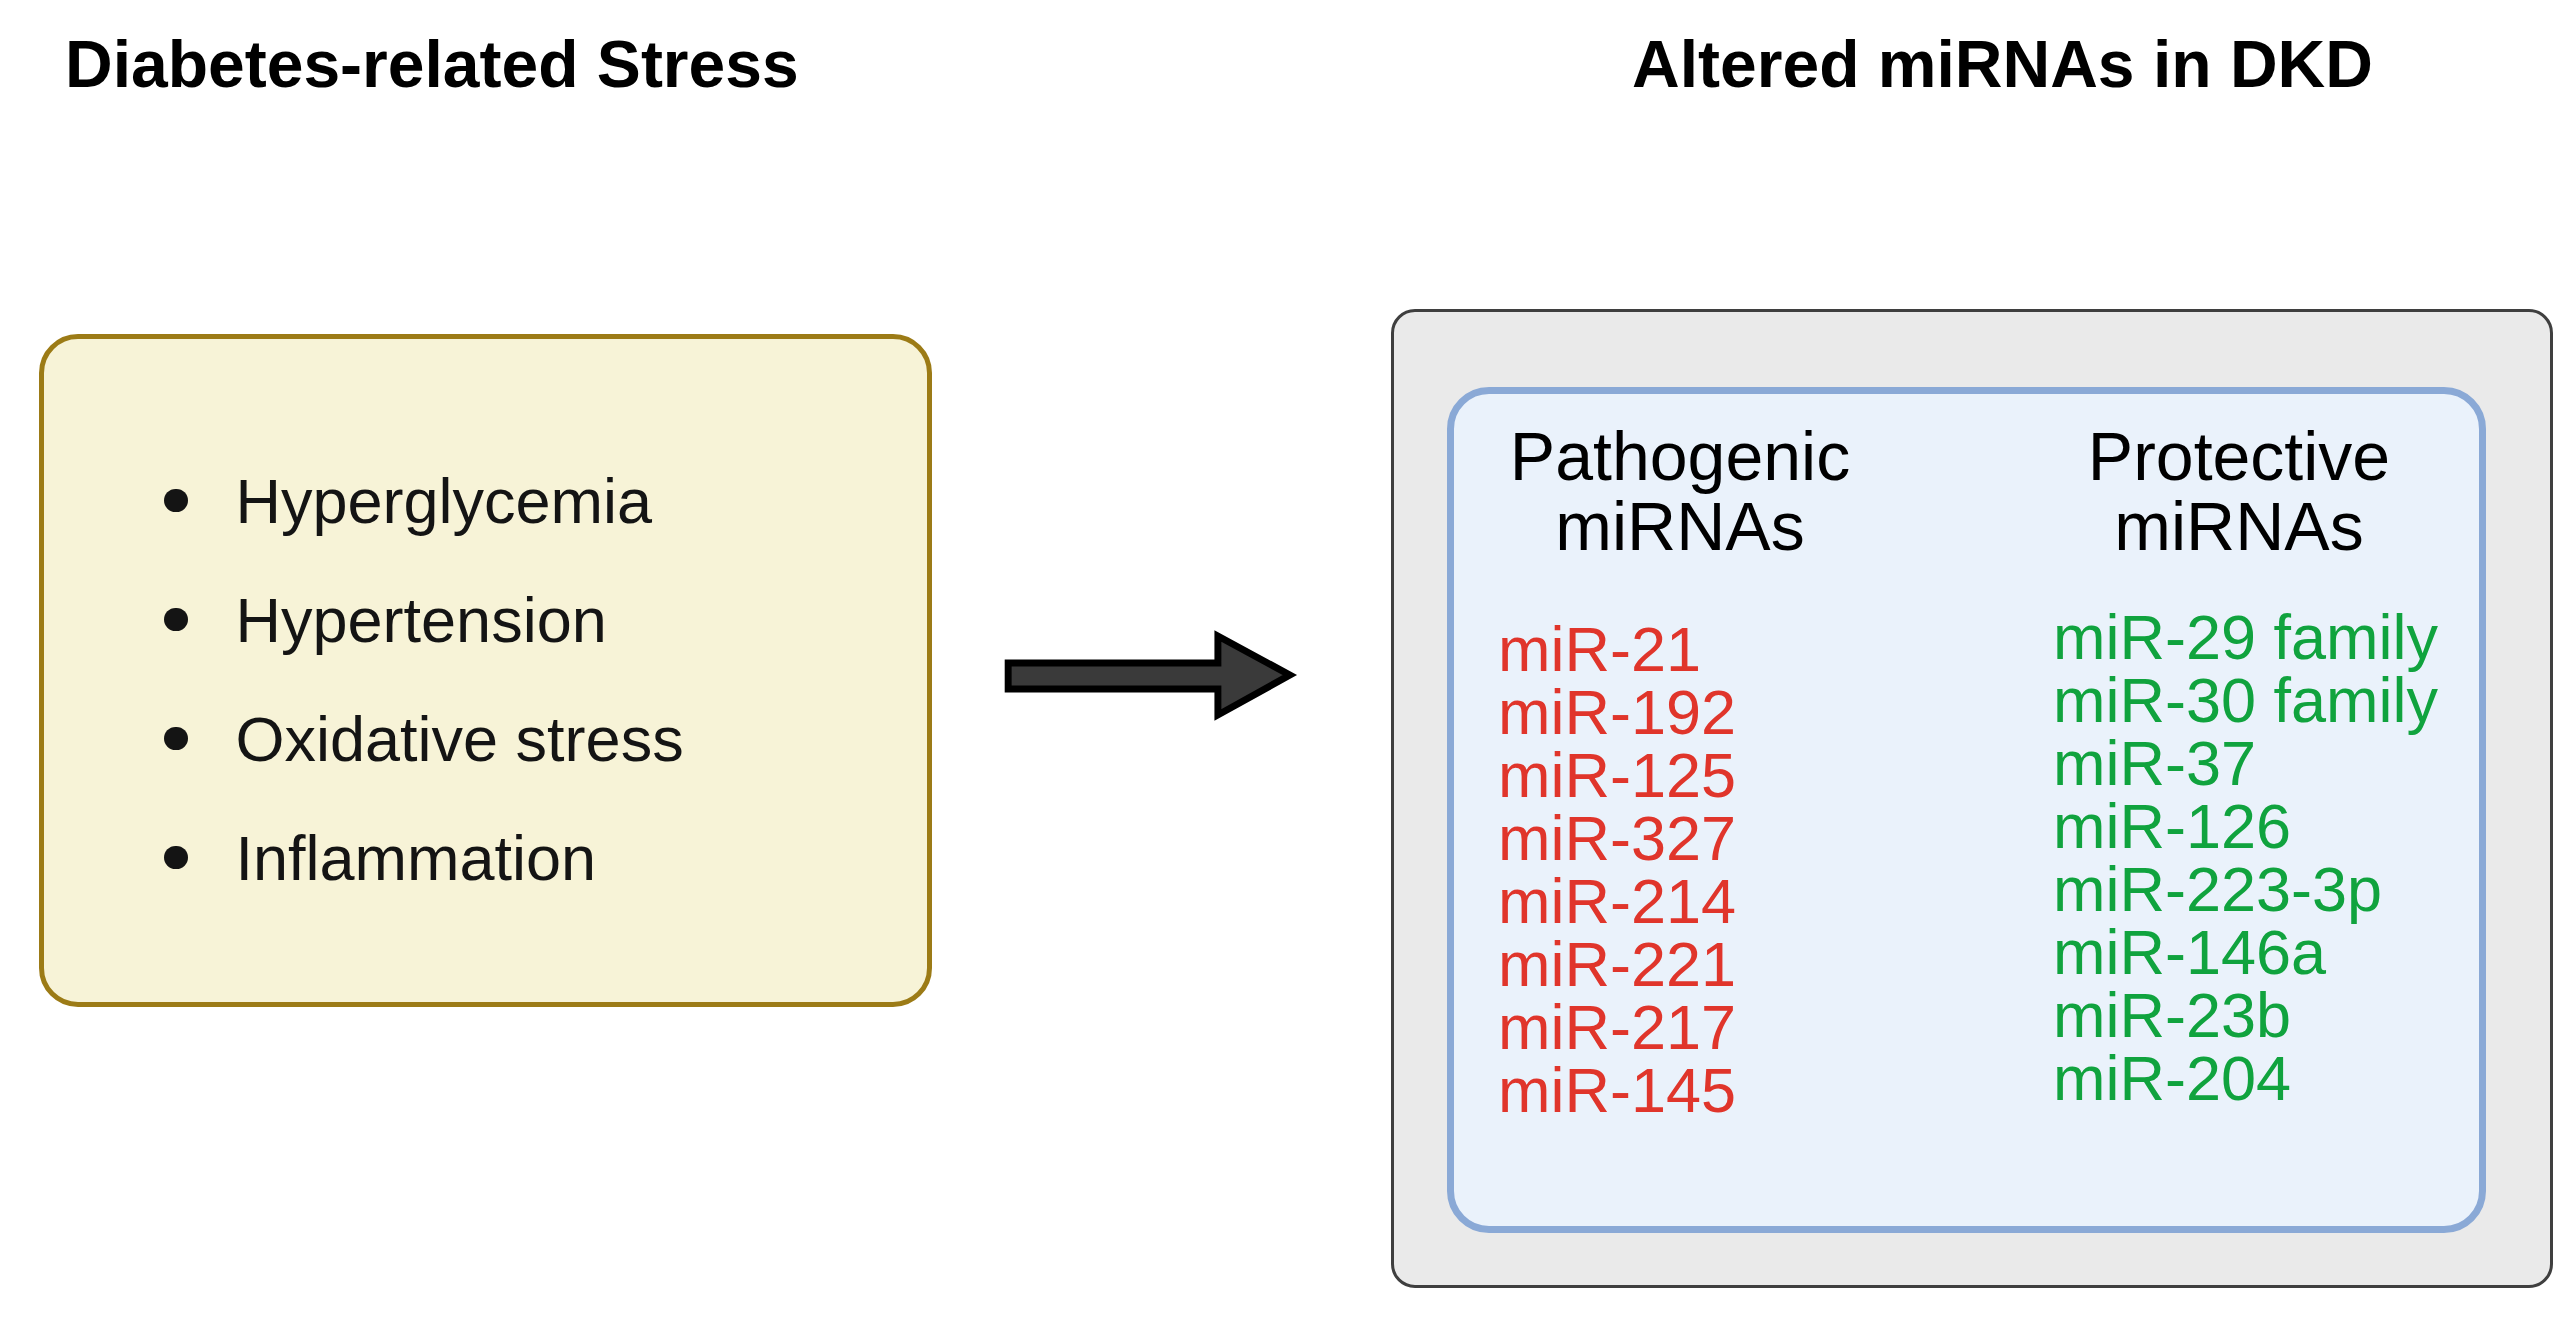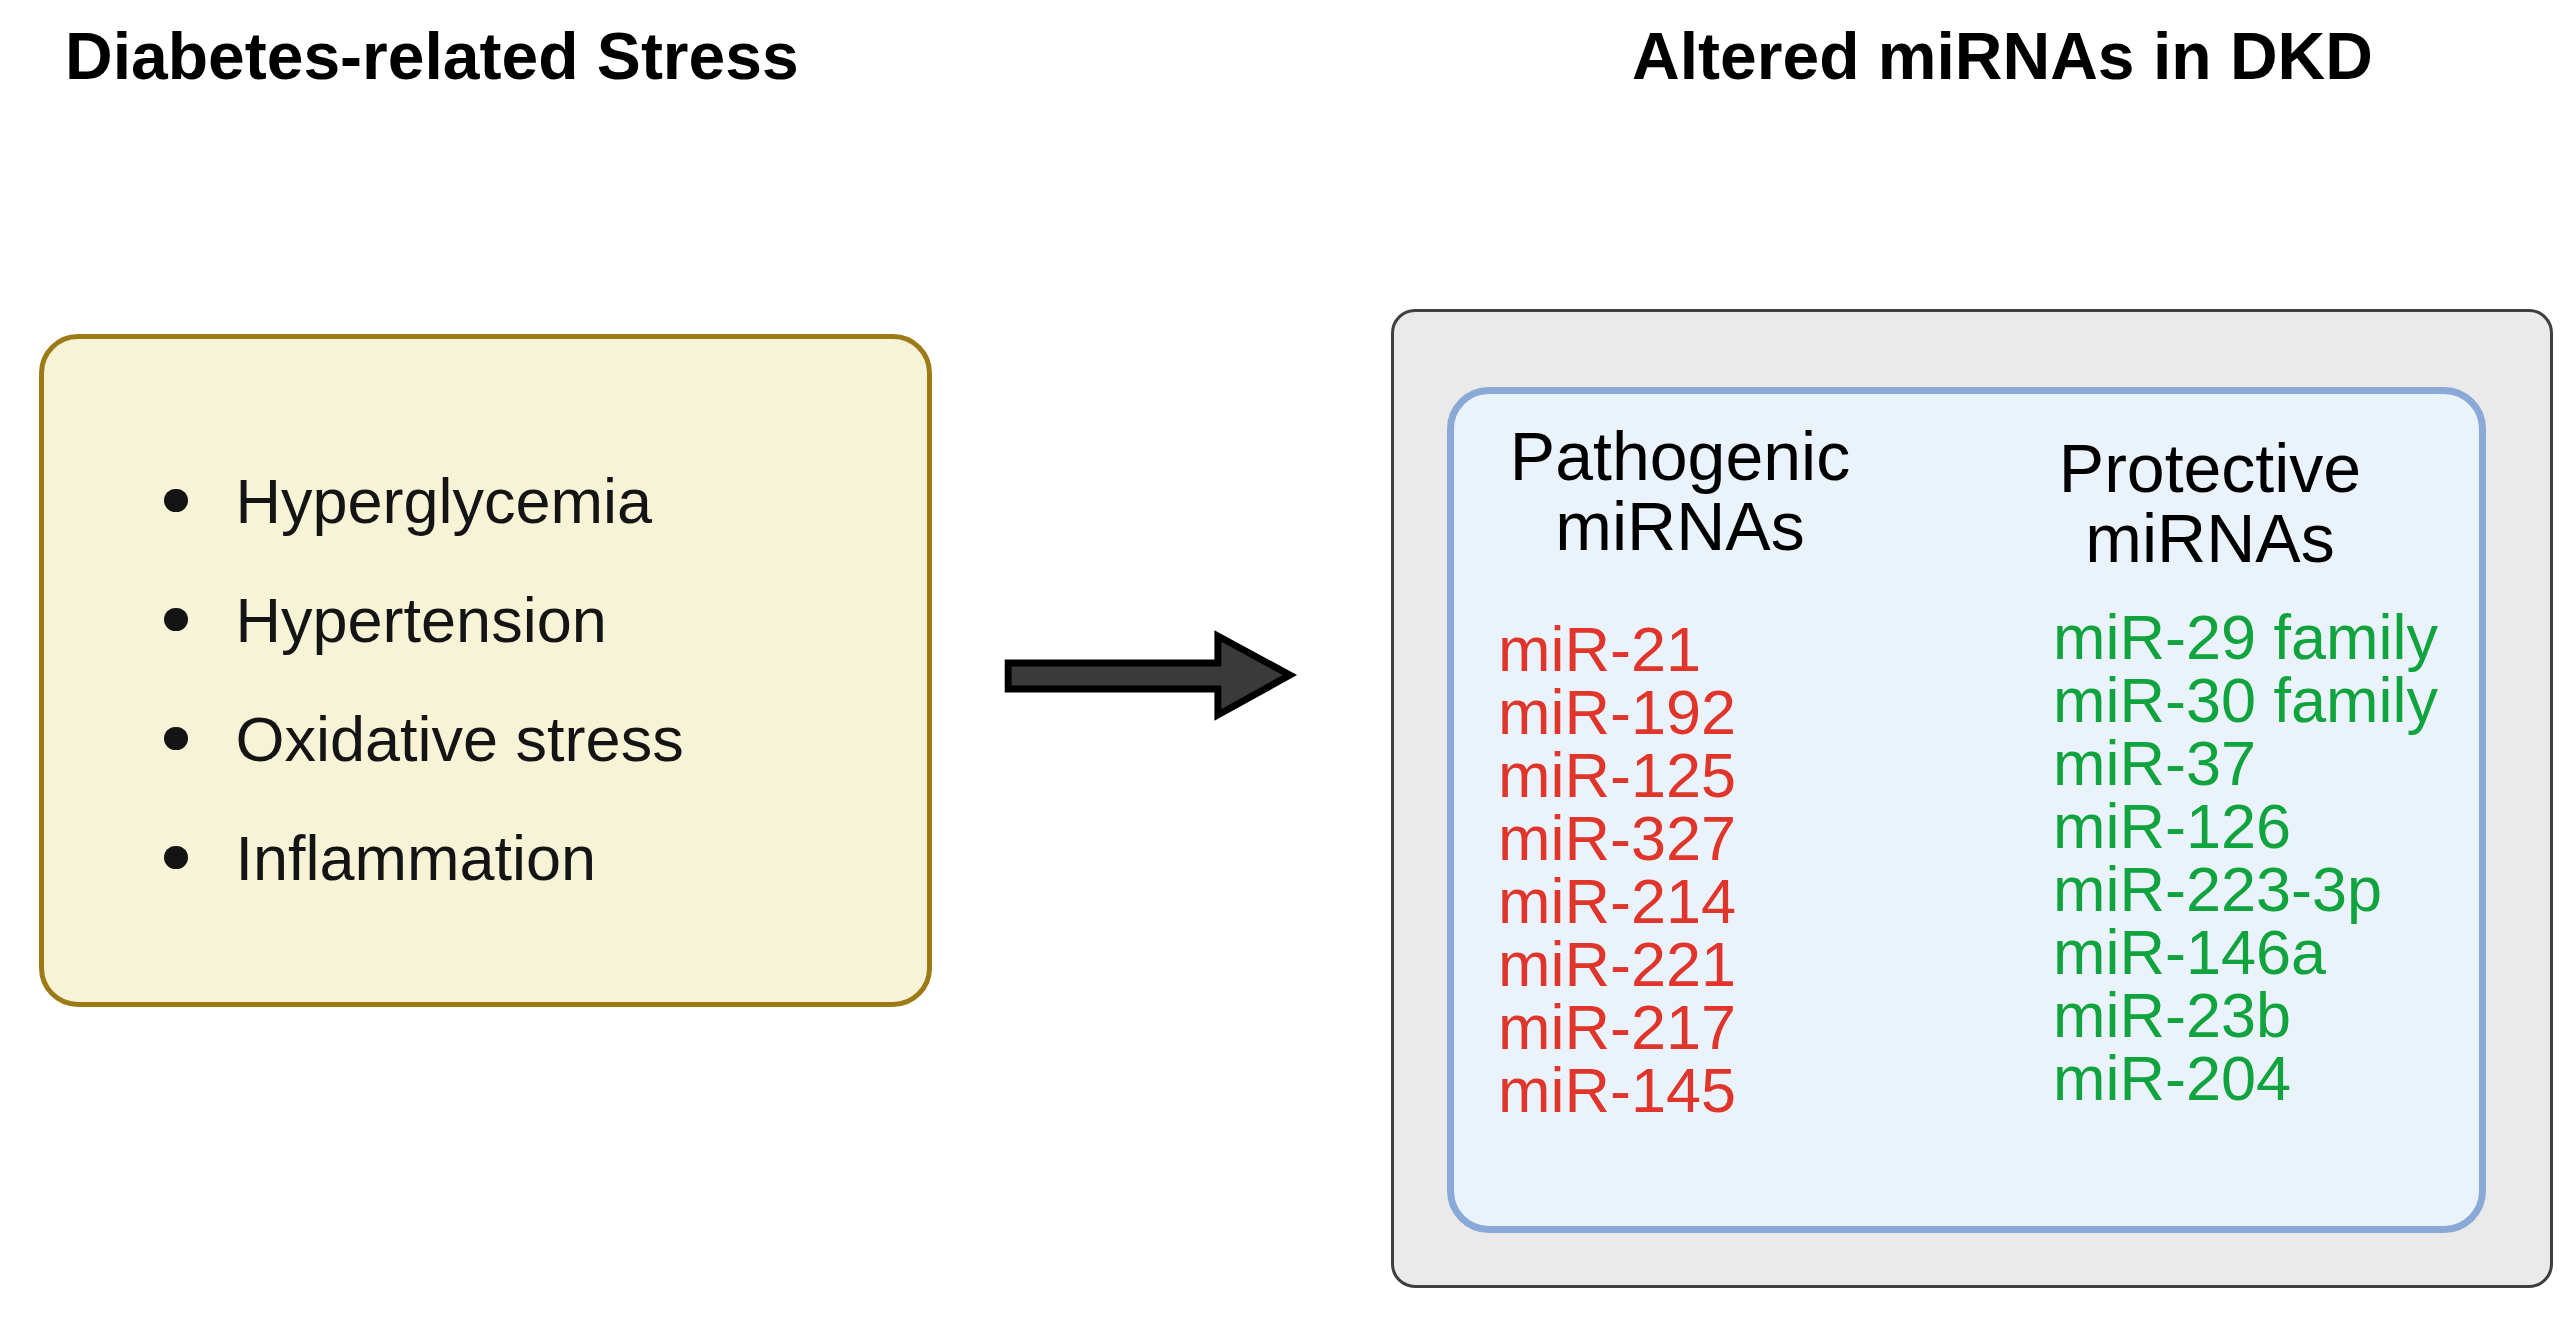--- a/index.html
+++ b/index.html
@@ -12,20 +12,21 @@
     font-family: "Liberation Sans", "DejaVu Sans", sans-serif;
     overflow: hidden;
   }
   .title {
     position: absolute;
     font-size: 66px;
     font-weight: bold;
     color: #000000;
     white-space: nowrap;
     line-height: 80px;
+    margin-top: 8px;
   }
   .left-title { left: 65px; top: 15.6px; }
   .right-title { left: 1455px; top: 15.6px; width: 1095px; text-align: center; }
 
   .stress-box {
     position: absolute;
     left: 39px; top: 334px;
     width: 893px; height: 673px;
     background: var(--stress-box-fill, #f7f3d7);
     border: 5.2px solid var(--stress-box-border, #9c7b16);
@@ -79,21 +80,21 @@
     position: absolute;
     top: 27px;
     width: 452px;
     text-align: center;
     font-size: 68px;
     line-height: 70px;
     color: #000000;
     white-space: nowrap;
   }
   .pathogenic-header { left: 0px; }
-  .protective-header { left: 530px; margin-top: 12px; }
+  .protective-header { left: 559px; }
 
   .mirna-list {
     position: absolute;
     font-size: 63px;
     line-height: 63px;
     white-space: nowrap;
   }
   .pathogenic-list { left: 44px; top: 224px; color: var(--pathogenic-text, #e0352b); }
   .protective-list { left: 599px; top: 212px; color: var(--protective-text, #10a33e); }
 </style>

